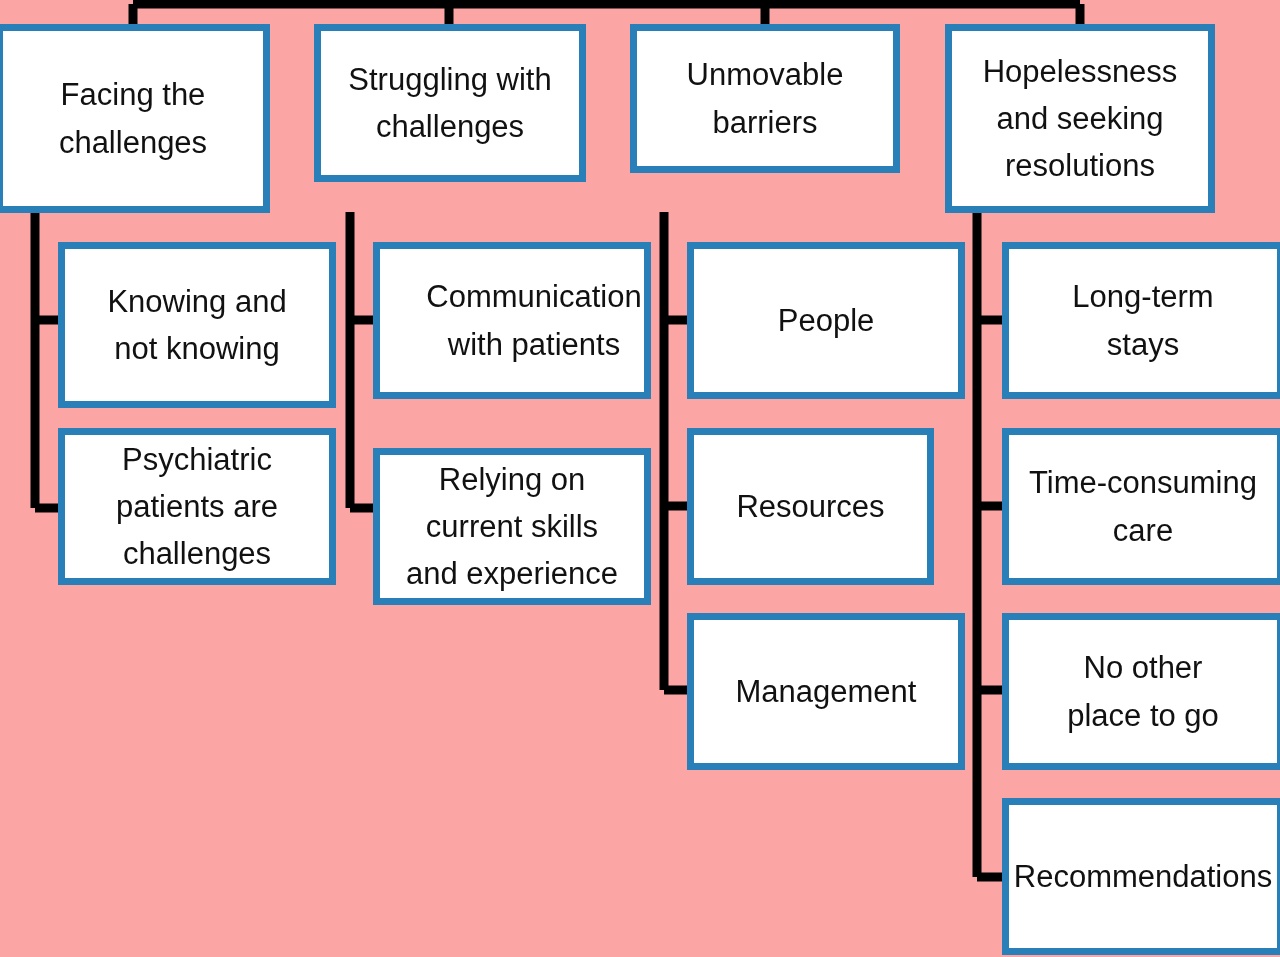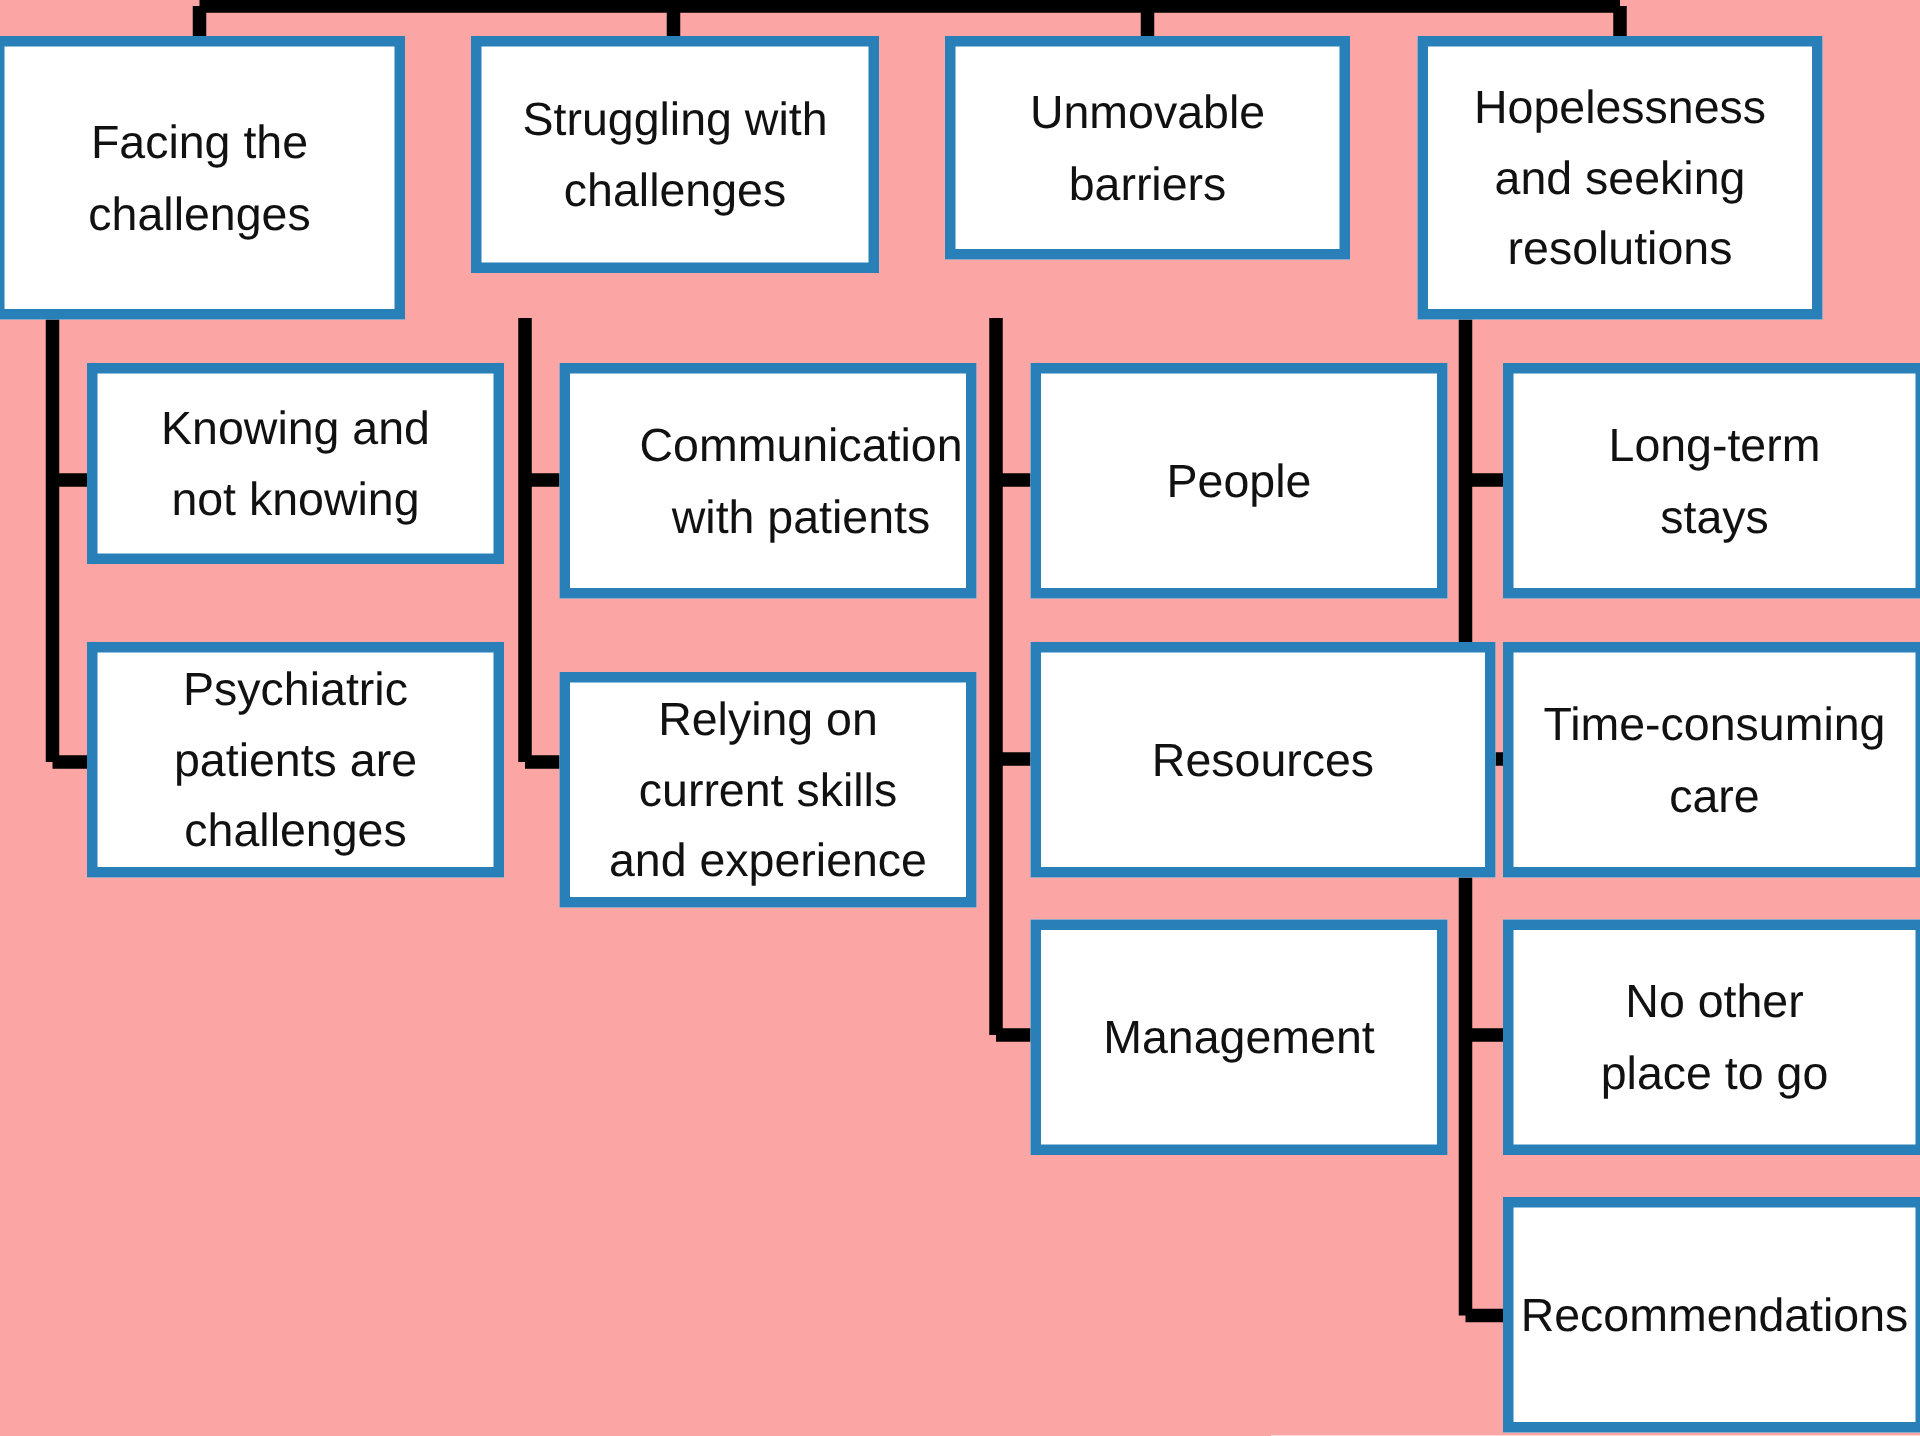--- a/index.html
+++ b/index.html
@@ -100,21 +100,21 @@
     <span class="node-label">Unmovable
 barriers</span>
   </div>
 
   <div class="node level-1" style="left:945px; top:24px; width:270px; height:189px;">
     <span class="node-label">Hopelessness
 and seeking
 resolutions</span>
   </div>
 
-  <div class="node level-2" style="left:58px; top:242px; width:278px; height:134px;">
+  <div class="node level-2" style="left:58px; top:242px; width:278px; height:166px;">
     <span class="node-label">Knowing and
 not knowing</span>
   </div>
 
   <div class="node level-2" style="left:58px; top:428px; width:278px; height:157px;">
     <span class="node-label">Psychiatric
 patients are
 challenges</span>
   </div>
 
@@ -126,21 +126,21 @@
   <div class="node level-2" style="left:373px; top:448px; width:278px; height:157px;">
     <span class="node-label">Relying on
 current skills
 and experience</span>
   </div>
 
   <div class="node level-2" style="left:687px; top:242px; width:278px; height:157px;">
     <span class="node-label">People</span>
   </div>
 
-  <div class="node level-2" style="left:687px; top:428px; width:310px; height:157px;">
+  <div class="node level-2" style="left:687px; top:428px; width:247px; height:157px;">
     <span class="node-label">Resources</span>
   </div>
 
   <div class="node level-2" style="left:687px; top:613px; width:278px; height:157px;">
     <span class="node-label">Management</span>
   </div>
 
   <div class="node level-2" style="left:1002px; top:242px; width:282px; height:157px;">
     <span class="node-label">Long-term
 stays</span>

